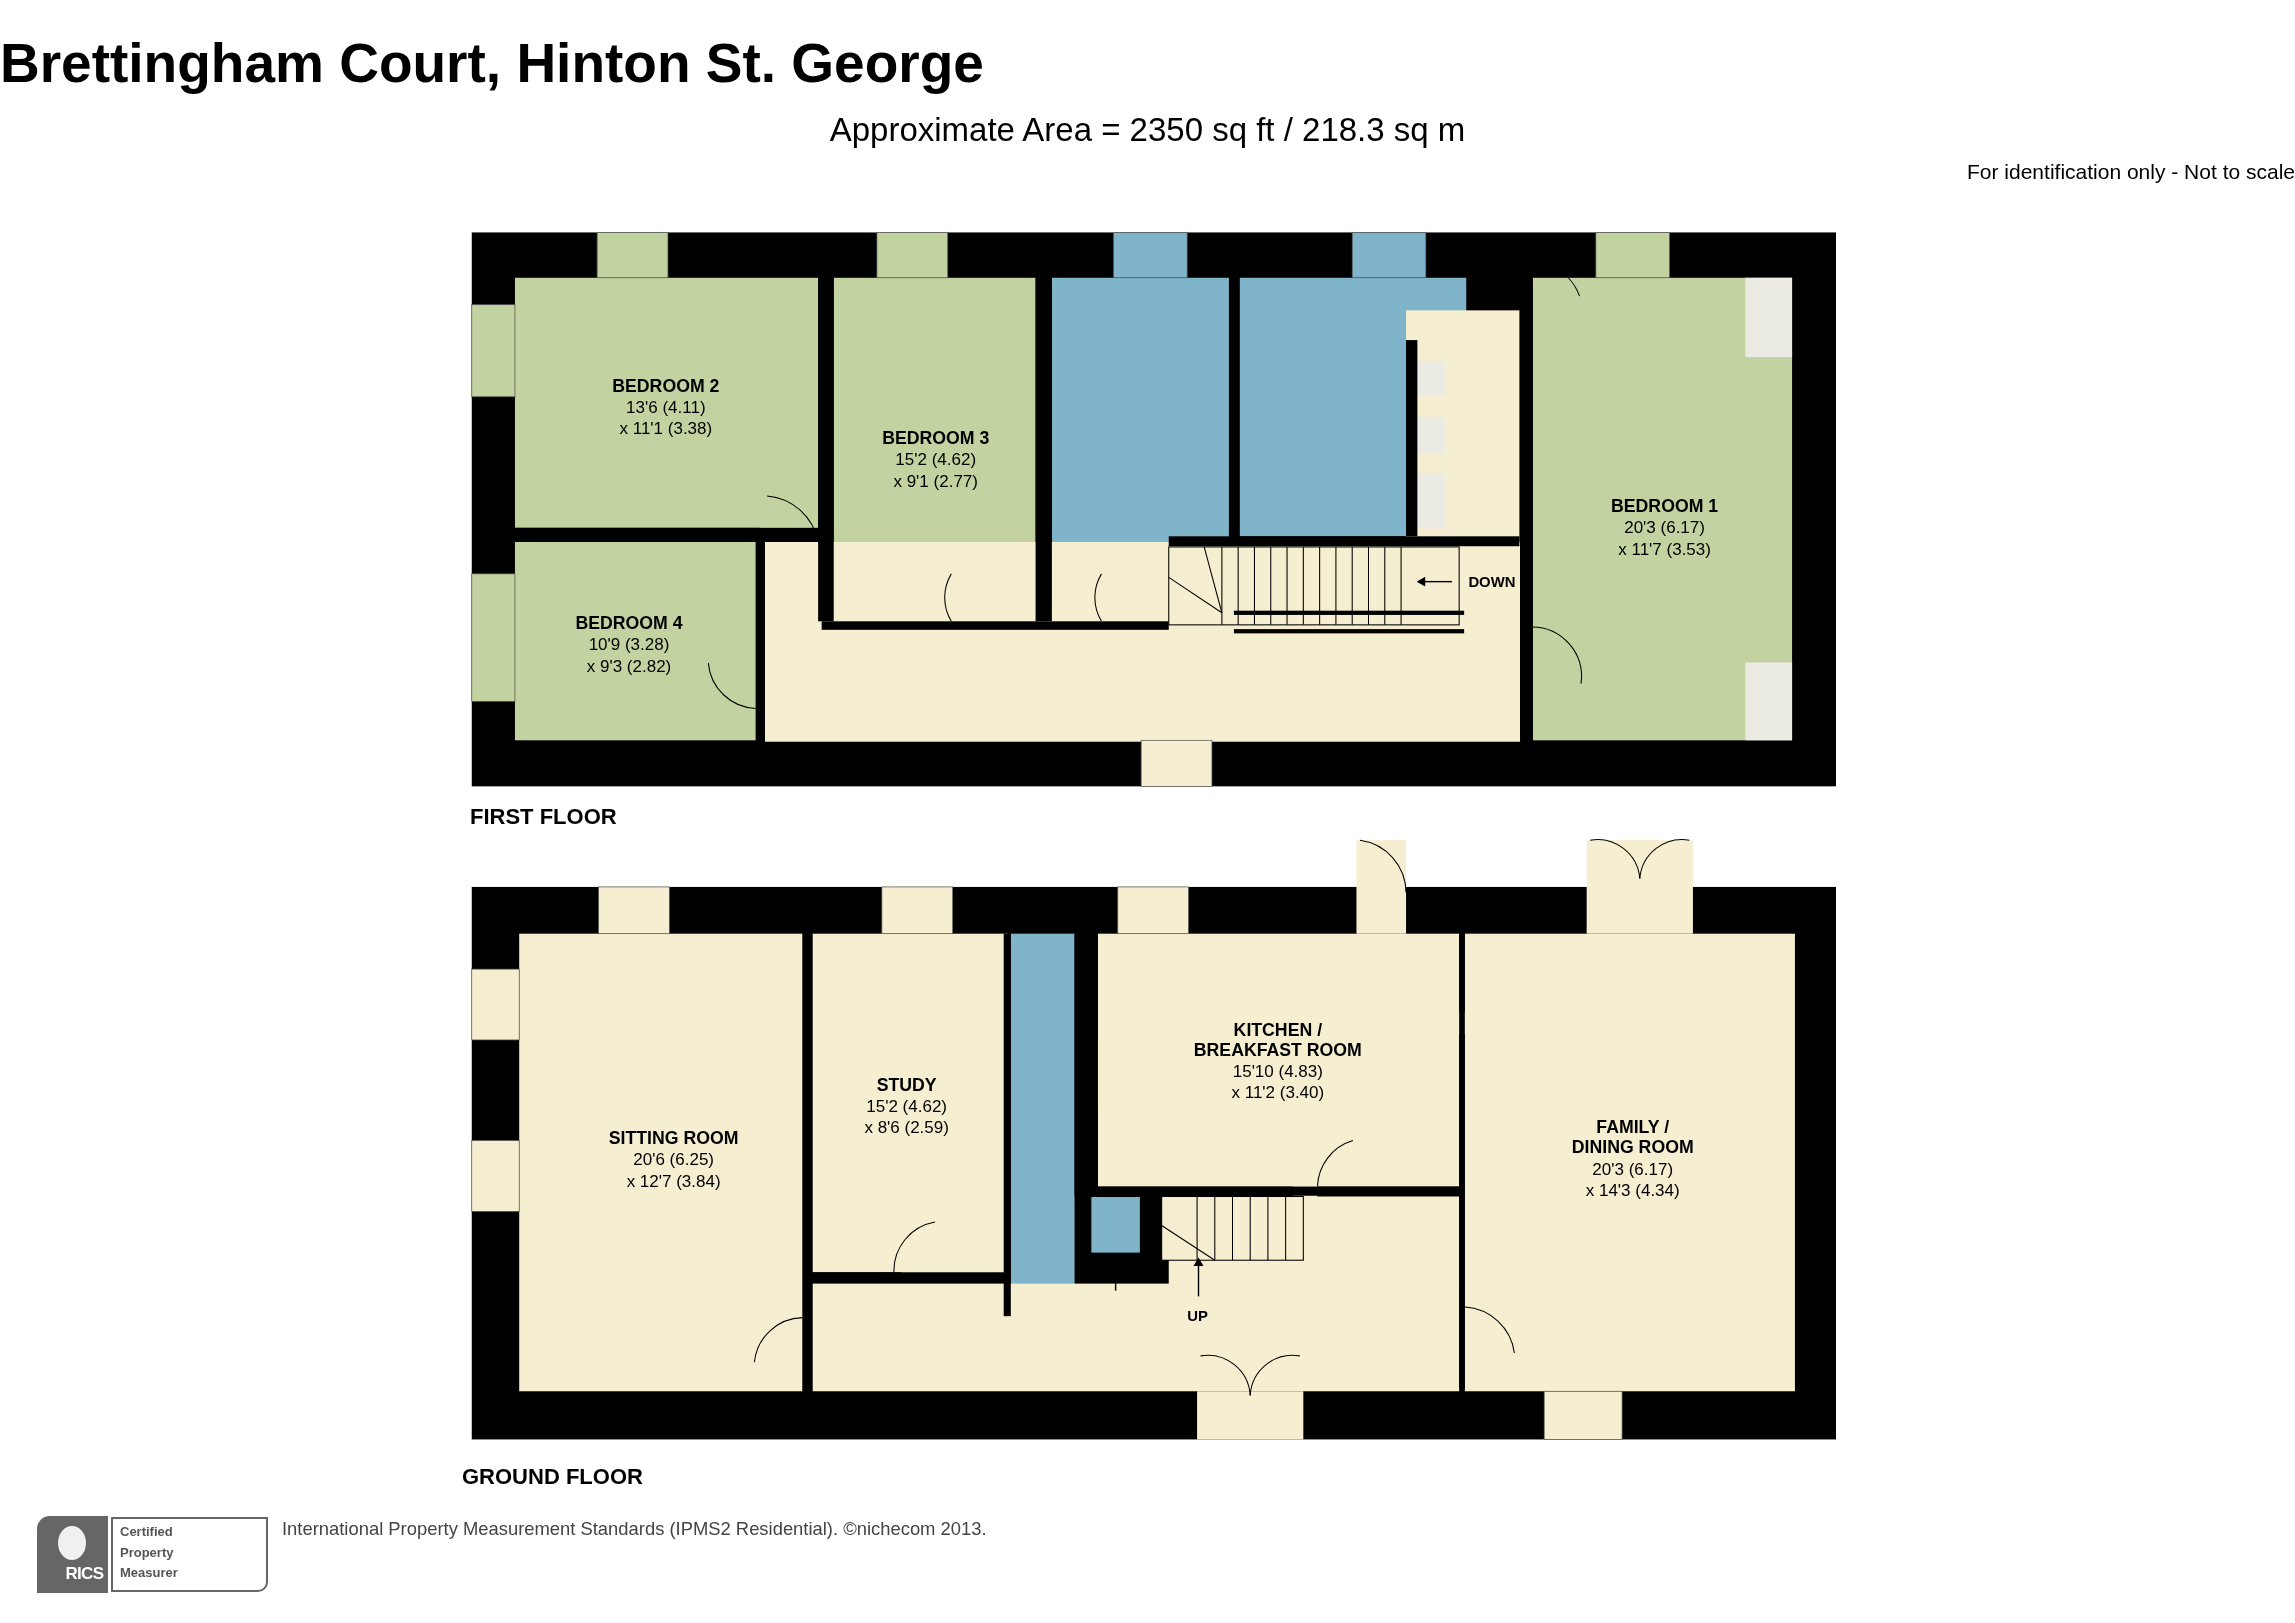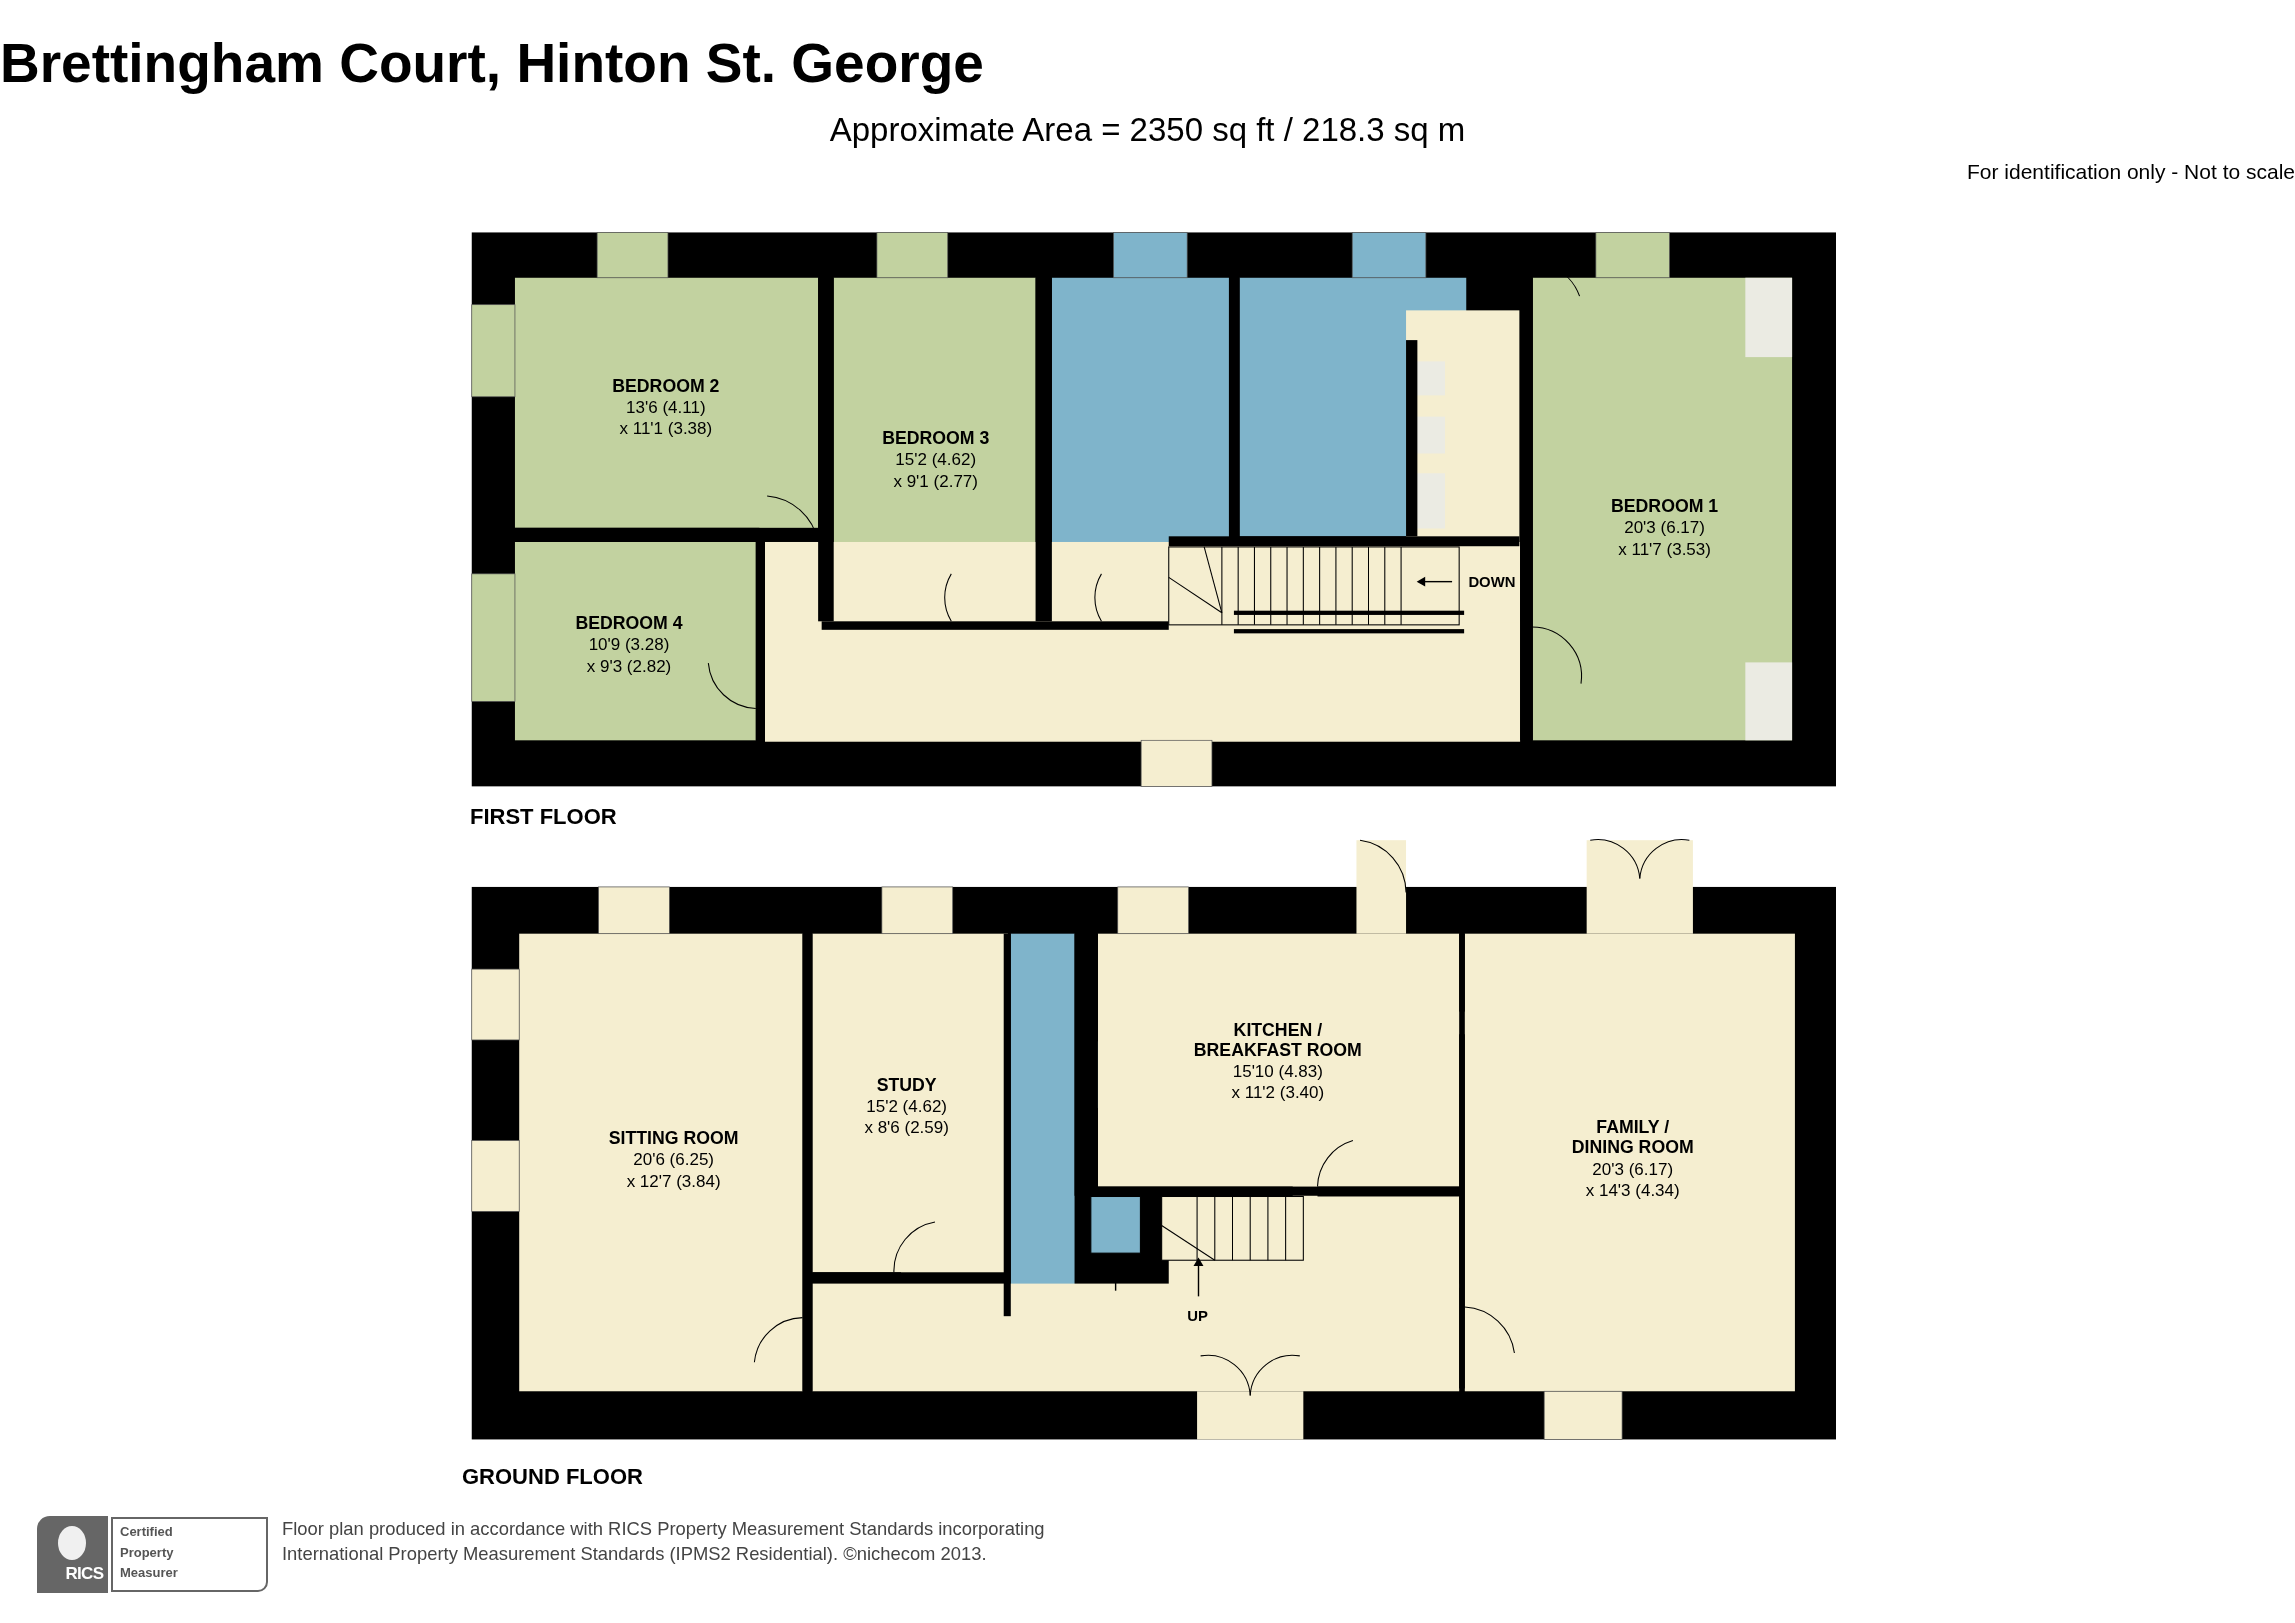--- a/index.html
+++ b/index.html
@@ -221,17 +221,16 @@
     </div>
     <div class="rics-right">
       <div class="rics-cert">
         <div>Certified</div>
         <div>Property</div>
         <div>Measurer</div>
       </div>
     </div>
   </div>
   <div class="foot-text">
-    <div>Floor plan produced in accordance with RICS Property Measurement Standards incorporating</div>
     <div>International Property Measurement Standards (IPMS2 Residential).   ©nichecom 2013.</div>
   </div>
 </div>
 
 
 </body></html>

